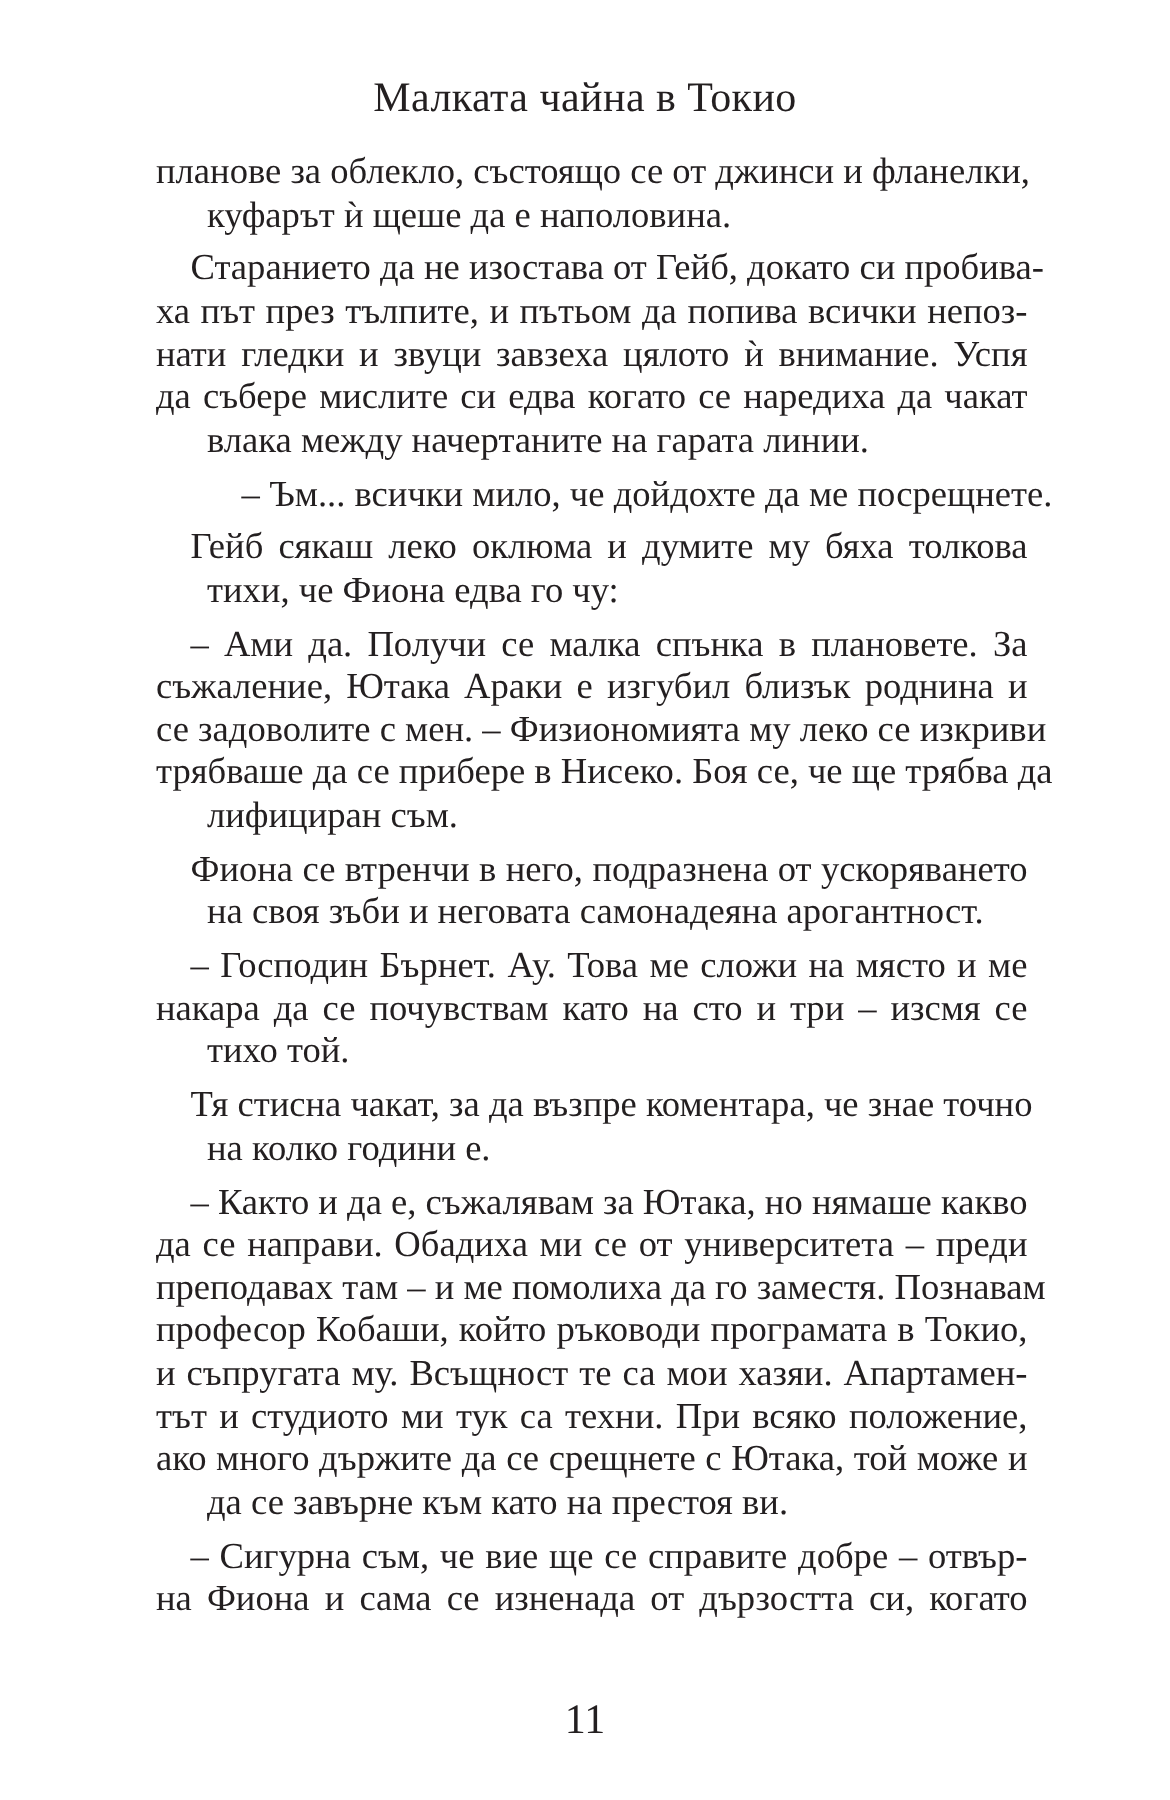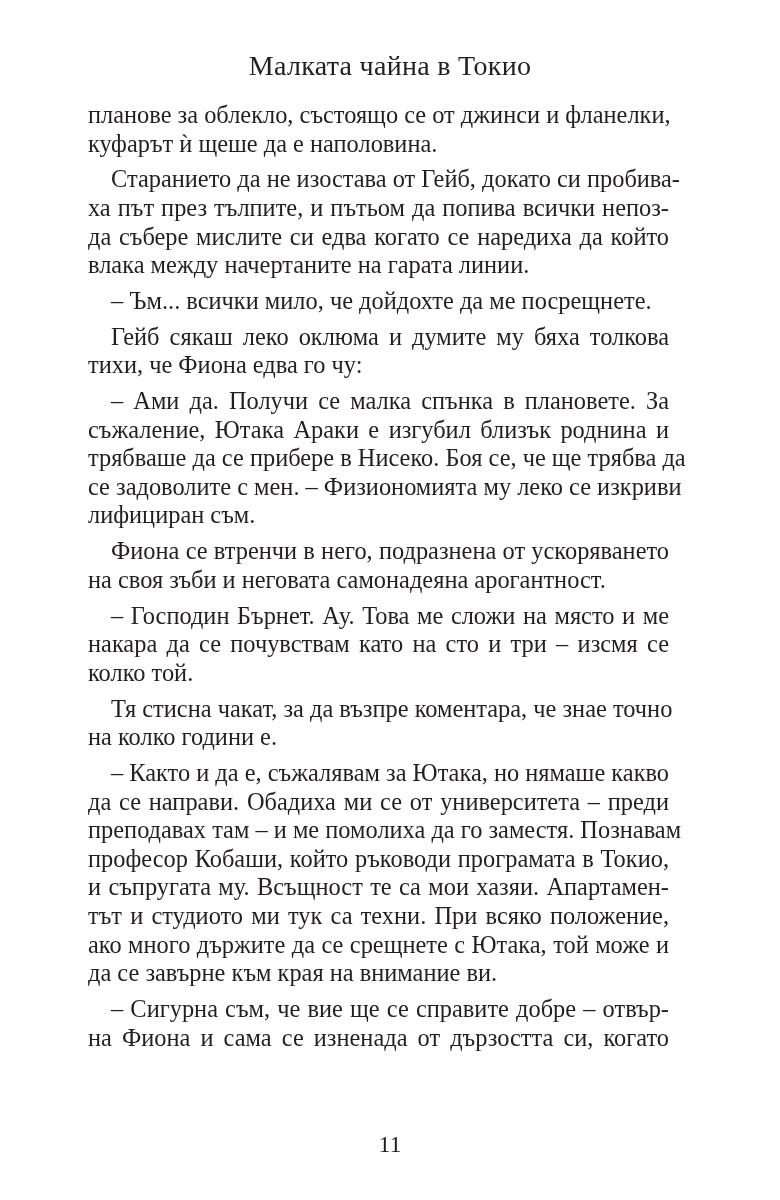--- a/index.html
+++ b/index.html
@@ -21,104 +21,106 @@
       width: 780px;
       text-align: center;
       font-family: Liberation Serif, serif;
       font-size: 28px;
       letter-spacing: 0.3px;
       color: #231f20;
     }
     .text-block {
       position: absolute;
       top: 101px;
-      left: 88px;
+      left: 104px;
       width: 581px;
       font-family: "Liberation Serif", serif;
       font-size: 24.4px;
       line-height: 28.6px;
     }
     .para {
       margin: 0 0 7.2px 0;
     }
     .line {
       display: block;
       white-space: nowrap;
       text-align: justify;
       text-align-last: justify;
       height: 28.6px;
     }
     .line.last {
       text-align-last: left;
+      margin-left: 34px;
     }
     .line.indent {
       padding-left: 23px;
     }
     .folio {
       position: absolute;
       top: 1131px;
       left: 0;
       width: 780px;
       text-align: center;
       font-family: "Liberation Serif", serif;
-      font-size: 24px;
+      font-size: 28px;
     }
   </style>
 </head>
 <body>
 
 <div class="running-head">Малката чайна в Токио</div>
 
 <div class="text-block" id="text-block">
     <div class="para">
       <span class="line">планове за облекло, състоящо се от джинси и фланелки,</span>
       <span class="line last">куфарът ѝ щеше да е наполовина.</span>
     </div>
     <div class="para">
       <span class="line indent">Старанието да не изостава от Гейб, докато си пробива-</span>
       <span class="line">ха път през тълпите, и пътьом да попива всички непоз-</span>
-      <span class="line">да събере мислите си едва когато се наредиха да който</span>
+      <span class="line">нати гледки и звуци завзеха цялото ѝ внимание. Успя</span>
+      <span class="line">да събере мислите си едва когато се наредиха да чакат</span>
       <span class="line last">влака между начертаните на гарата линии.</span>
     </div>
     <div class="para">
       <span class="line indent last">– Ъм... всички мило, че дойдохте да ме посрещнете.</span>
     </div>
     <div class="para">
       <span class="line indent">Гейб сякаш леко оклюма и думите му бяха толкова</span>
       <span class="line last">тихи, че Фиона едва го чу:</span>
     </div>
     <div class="para">
       <span class="line indent">– Ами да. Получи се малка спънка в плановете. За</span>
       <span class="line">съжаление, Ютака Араки е изгубил близък роднина и</span>
+      <span class="line">се задоволите с мен. – Физиономията му леко се изкриви</span>
       <span class="line">трябваше да се прибере в Нисеко. Боя се, че ще трябва да</span>
-      <span class="line">се задоволите с мен. – Физиономията му леко се изкриви</span>
       <span class="line last">лифициран съм.</span>
     </div>
     <div class="para">
       <span class="line indent">Фиона се втренчи в него, подразнена от ускоряването</span>
       <span class="line last">на своя зъби и неговата самонадеяна арогантност.</span>
     </div>
     <div class="para">
       <span class="line indent">– Господин Бърнет. Ау. Това ме сложи на място и ме</span>
       <span class="line">накара да се почувствам като на сто и три – изсмя се</span>
-      <span class="line last">колко той.</span>
+      <span class="line last">тихо той.</span>
     </div>
     <div class="para">
       <span class="line indent">Тя стисна чакат, за да възпре коментара, че знае точно</span>
       <span class="line last">на колко години е.</span>
     </div>
     <div class="para">
       <span class="line indent">– Както и да е, съжалявам за Ютака, но нямаше какво</span>
       <span class="line">да се направи. Обадиха ми се от университета – преди</span>
       <span class="line">преподавах там – и ме помолиха да го заместя. Познавам</span>
       <span class="line">професор Кобаши, който ръководи програмата в Токио,</span>
       <span class="line">и съпругата му. Всъщност те са мои хазяи. Апартамен-</span>
       <span class="line">тът и студиото ми тук са техни. При всяко положение,</span>
       <span class="line">ако много държите да се срещнете с Ютака, той може и</span>
-      <span class="line last">да се завърне към края на внимание ви.</span>
+      <span class="line last">да се завърне към като на престоя ви.</span>
     </div>
     <div class="para">
       <span class="line indent">– Сигурна съм, че вие ще се справите добре – отвър-</span>
       <span class="line">на Фиона и сама се изненада от дързостта си, когато</span>
     </div>
   </div>
 
 <div class="folio">11</div>
 
 </body></html>

